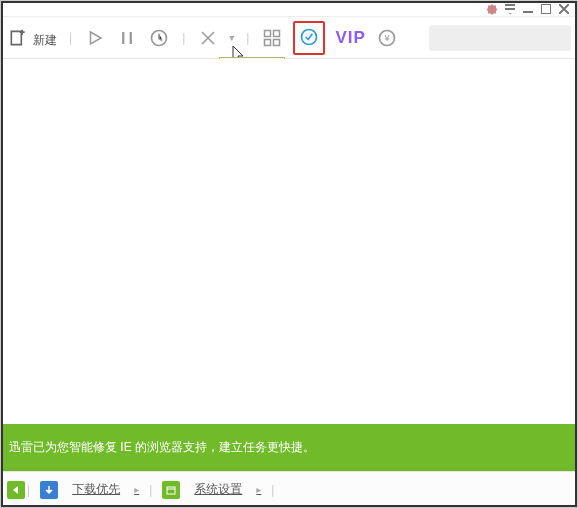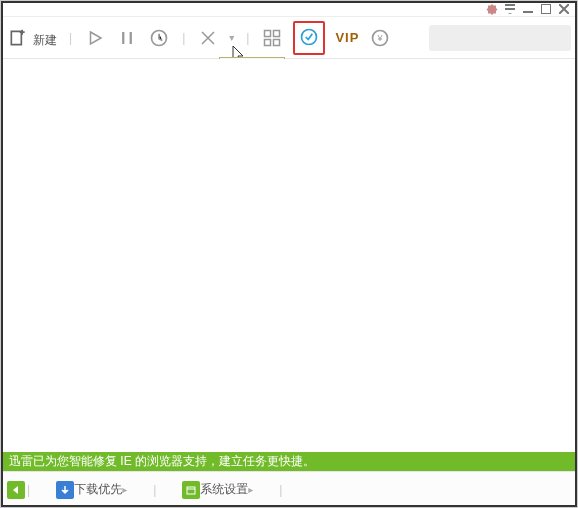--- a/index.html
+++ b/index.html
@@ -34,21 +34,21 @@
     padding: 0 6px;
     gap: 10px;
     border-bottom: 1px solid #e5e5e5;
   }
   .btn-group { display: flex; align-items: center; gap: 10px; }
   .ticon {
     width: 22px; height: 22px;
     display: inline-flex; justify-content: center; align-items: center;
   }
   .vip {
-    font-size: 13px; font-weight: 600; color: #a16207;
+    font-size: 17px; font-weight: 600; color: #8b5cf6;
     letter-spacing: 1px;
   }
   .highlight-box {
     border: 2px solid #d33;
     padding: 3px;
     border-radius: 2px;
   }
   .new-task {
     display: flex; align-items: flex-end; gap: 4px; color: #555;
   }
@@ -78,40 +78,40 @@
   }
   .content {
     position: absolute; top: 58px; left: 0; right: 0; bottom: 52px;
     background: #fff;
   }
   .status-green {
     position: absolute; bottom: 36px; left: 0; right: 0;
     background: #71bb2a;
     color: #fff;
     font-size: 12px;
-    padding: 1px 8px;
+    padding: 15px 8px;
   }
   .bottombar {
     position: absolute; bottom: 0; left: 0; right: 0;
     height: 36px;
     display: flex; align-items: center;
     padding: 0 6px;
     background: #fcfcfc;
     border-top: 1px solid #e5e5e5;
   }
   .sqbtn {
     width: 18px; height: 18px;
     background: #71bb2a;
     border-radius: 2px;
     display: inline-flex; justify-content: center; align-items: center;
     color: #fff;
   }
   .bitem {
-    display: flex; align-items: center; gap: 0;
-    margin: 0 24px; color: #555;
+    display: flex; align-items: center; gap: 14px;
+    margin: 0 8px; color: #555; text-decoration: underline;
   }
   .bsep { color: #ccc; margin: 0 2px; }
   .chev { color: #aaa; font-size: 10px; }
   .watermark {
     position: absolute; right: 8px; bottom: 40px;
     display: flex; flex-direction: column; align-items: flex-end;
     pointer-events: none;
   }
   .wm-main { display: flex; align-items: center; gap: 4px; }
   .wm-text { font-weight: 700; font-size: 20px; }

